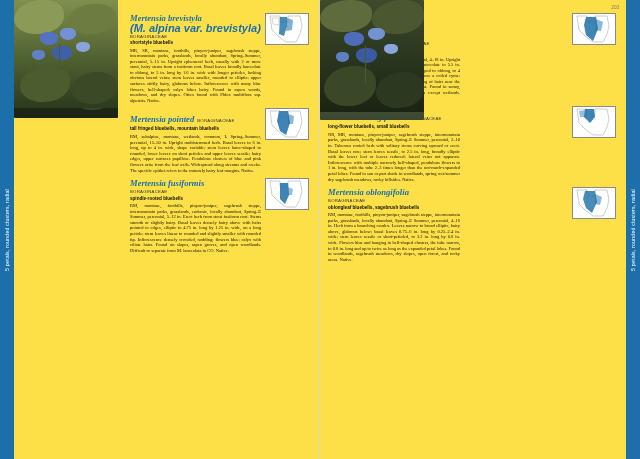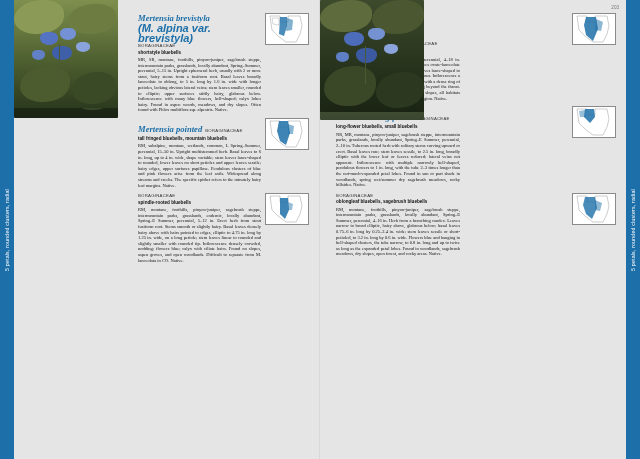--- a/index.html
+++ b/index.html
@@ -28,23 +28,23 @@
     font-family:"Liberation Sans", sans-serif;
     font-size:5.2px;
     letter-spacing:.2px;
     left:50%;
     top:50%;
     transform:translate(-50%,-50%) rotate(-90deg);
     transform-origin:center center;
   }
   .page{
     flex:1 1 50%;
-    background:#e5e5e5;
-    position:relative;
-    padding:9px 10px 8px 16px;
+    background:#fde047;
+    position:relative;
+    padding:9px 10px 8px 8px;
     box-sizing:border-box;
   }
   .page.left{border-right:1px solid #d8d8d8;}
   .folio{
     position:absolute;
     top:5px;
     font-family:"Liberation Sans", sans-serif;
     font-size:4.6px;
     color:#777;
   }
@@ -239,20 +239,21 @@
           <div class="leafblob" style="left:58px;top:72px;width:44px;height:32px;background:#3b4a26;"></div>
           <div class="bell" style="left:26px;top:32px;width:18px;height:13px;background:#5473c2;"></div>
           <div class="bell" style="left:46px;top:28px;width:16px;height:12px;background:#7391d4;"></div>
           <div class="bell" style="left:38px;top:46px;width:20px;height:14px;background:#3f5fa8;"></div>
           <div class="bell" style="left:62px;top:42px;width:14px;height:10px;background:#8aa3dd;"></div>
           <div class="bell" style="left:18px;top:50px;width:13px;height:10px;background:#6180c6;"></div>
           <div class="stem" style="left:45px;top:44px;height:34px;"></div>
         </div>
       </div>
       <div class="col-text">
+        <div class="sp-name">Mertensia fusiformis</div>
         <span class="family">BORAGINACEAE</span>
         <div class="common">spindle-rooted bluebells</div>
         <p class="body">RM, montane, foothills, pinyon-juniper, sagebrush steppe, intermountain parks, grasslands, endemic, locally abundant, Spring–E Summer, perennial, 5–12 in. Erect herb from stout fusiform root. Stems smooth or slightly hairy. Basal leaves densely hairy above with hairs pointed to edges, elliptic to 4.75 in. long by 1.25 in. wide, on a long petiole; stem leaves linear to rounded and slightly smaller with rounded tip. Inflorescence densely crowded, nodding; flowers blue; calyx with ciliate hairs. Found on slopes, aspen groves, and open woodlands. Difficult to separate from M. lanceolata in CO. Native.</p>
       </div>
       <div class="col-map">
         <div class="map">
           <svg viewBox="0 0 42 30" preserveAspectRatio="none">
             <path d="M4 2 L14 2 L14 8 L22 8 L22 2 L34 2 L36 12 L34 20 L30 28 L20 28 L12 22 L6 16 Z" fill="#ffffff" stroke="#9a9a9a" stroke-width=".5"></path>
             <path d="M14 4 L22 4 L23 16 L19 25 L14 20 Z" fill="#1c6fa8" opacity=".85"></path>
             <path d="M22 8 L27 10 L26 16 L22 16 Z" fill="#1c6fa8" opacity=".45"></path>
@@ -331,20 +332,21 @@
             <path d="M4 2 L14 2 L14 8 L22 8 L22 2 L34 2 L36 12 L34 20 L30 28 L20 28 L12 22 L6 16 Z" fill="#ffffff" stroke="#9a9a9a" stroke-width=".5"></path>
             <path d="M12 2 L21 2 L22 10 L17 16 L11 10 Z" fill="#1c6fa8" opacity=".85"></path>
             <path d="M6 4 L12 3 L13 10 L7 10 Z" fill="#1c6fa8" opacity=".45"></path>
           </svg>
         </div>
       </div>
     </div>
 
     <div class="entry">
       <div class="col-text">
+        <div class="sp-name">Mertensia oblongifolia</div>
         <span class="family">BORAGINACEAE</span>
         <div class="common">oblongleaf bluebells, sagebrush bluebells</div>
         <p class="body">RM, montane, foothills, pinyon-juniper, sagebrush steppe, intermountain parks, grasslands, locally abundant, Spring–E Summer, perennial, 4–16 in. Herb from a branching caudex. Leaves narrow to broad elliptic, hairy above, glabrous below; basal leaves 0.75–6 in. long by 0.25–2.4 in. wide; stem leaves sessile or short-petioled, to 3.2 in. long by 0.6 in. wide. Flowers blue and hanging in bell-shaped clusters, the tube narrow, to 0.8 in. long and up to twice as long as the expanded petal lobes. Found in woodlands, sagebrush meadows, dry slopes, open forest, and rocky areas. Native.</p>
       </div>
       <div class="col-photo">
         <div class="photo ph-f veg bg-dark">
           <div class="grain"></div>
           <div class="leafblob" style="left:0px;top:0px;width:52px;height:32px;background:#5e6b3c;"></div>
           <div class="leafblob" style="left:52px;top:0px;width:52px;height:34px;background:#4a5730;"></div>
           <div class="leafblob" style="left:4px;top:66px;width:52px;height:40px;background:#3a4828;"></div>

